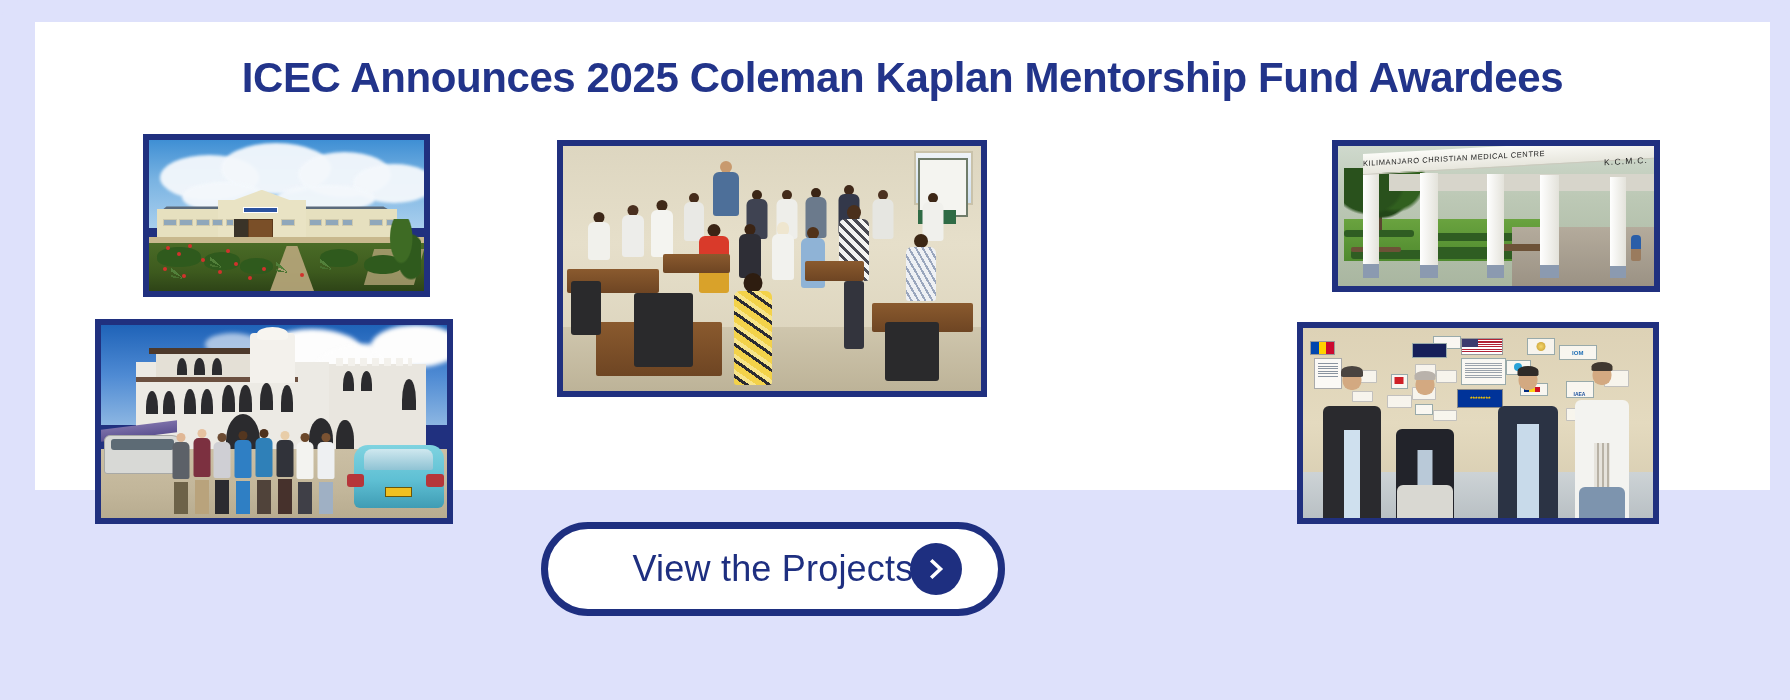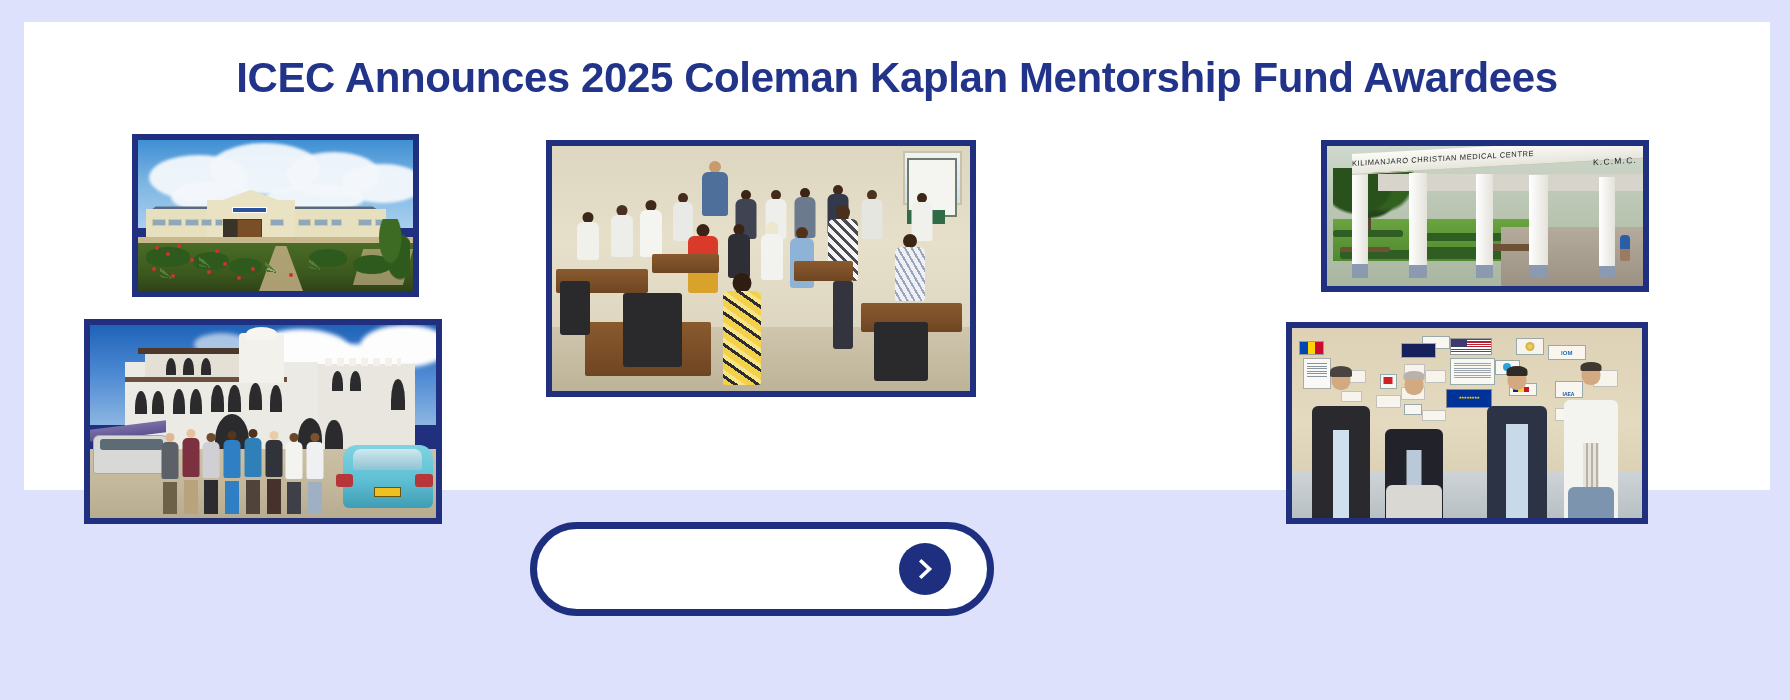--- a/index.html
+++ b/index.html
@@ -13,21 +13,21 @@
 
   body {
     background: #dee1fb;
     font-family: "Liberation Sans", sans-serif;
   }
 
   .banner-outer {
     width: 1790px;
     height: 512px;
     background: #dee1fb;
-    padding: 22px 20px 22px 24px;
+    padding: 22px 20px 22px 35px;
     border-radius: 24px;
   }
 
   .banner-card {
     width: 100%;
     height: 100%;
     background: #ffffff;
     position: relative;
   }
 
@@ -881,20 +881,21 @@
           <div class="mh" style="top:1%;"></div>
           <div class="mhair" style="top:0%; width:21px; height:9px; background:#403830;"></div>
           <div class="mbody" style="width:54px; height:76%; background:#f3f3f0;"></div>
           <div class="mbody" style="width:16px; height:48%; background:repeating-linear-gradient(90deg,#e6e3dc 0 3px,#b8b2a6 3px 5px); border-radius:0;"></div>
           <div class="mbody" style="width:46px; height:20%; background:#7d94ae;"></div>
         </div>
       </div>
     </div>
 
     <a class="cta" href="#">
+      <span class="cta-label">View the Projects</span>
       <span class="cta-arrow">
         <svg width="24" height="24" viewBox="0 0 24 24" aria-hidden="true">
           <path d="M8.5 4.5 L16.5 12 L8.5 19.5" fill="none" stroke="#ffffff" stroke-width="3.6" stroke-linecap="square" stroke-linejoin="miter"></path>
         </svg>
       </span>
     </a>
 
   </div>
 </div>
 

